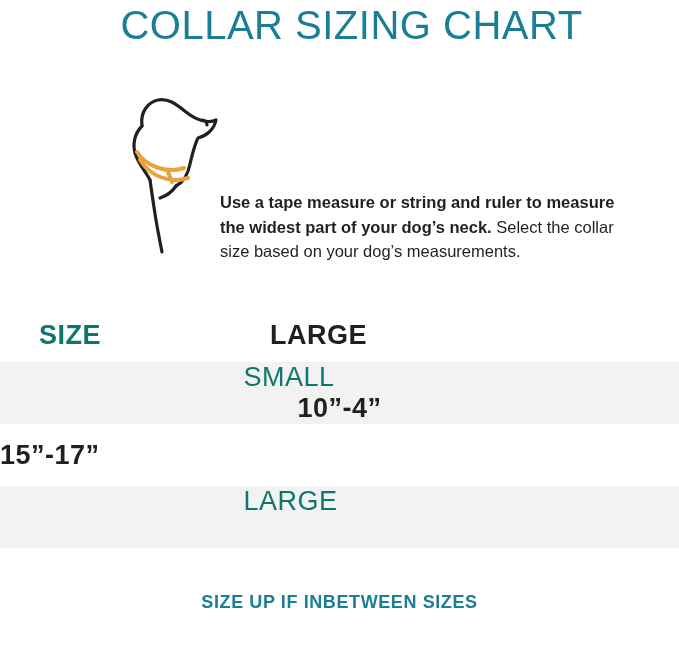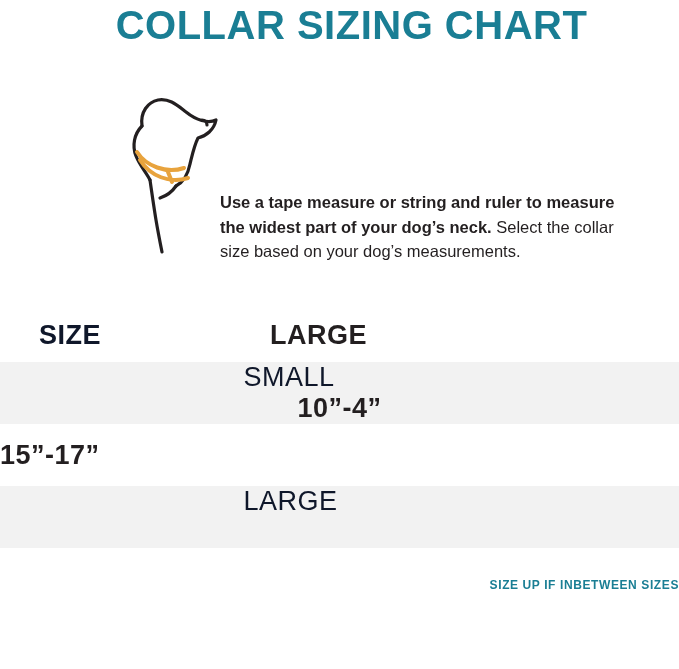--- a/index.html
+++ b/index.html
@@ -15,21 +15,21 @@
     overflow: hidden;
   }
   .page {
     position: relative;
     width: 679px;
     height: 669px;
   }
   .title {
     text-align: center;
     font-size: 40px;
-    font-weight: bold;
+    font-weight: normal;
     letter-spacing: 0.5px;
     color: #1a7e94;
     padding-top: 4px;
     line-height: 1.05;
     padding-left: 24px;
   }
   .intro-block {
     display: flex;
     align-items: flex-end;
     padding: 44px 30px 0 30px;
@@ -80,36 +80,36 @@
   .head .cell-size,
   .head .cell-neck {
     color: #d08b2c;
     font-weight: bold;
     font-size: 18px;
     letter-spacing: 1px;
   }
   .row .cell-size {
     font-size: 27px;
     letter-spacing: 0.5px;
-    color: #0f172a;
+    color: #0f766e;
     padding-left: 39px;
   }
   .row .cell-neck {
     font-size: 27px;
     font-weight: bold;
     letter-spacing: 0.5px;
     color: #231f20;
   }
   .footer {
-    text-align: right;
+    text-align: center;
     color: #1a7e94;
     font-weight: bold;
-    font-size: 12px;
+    font-size: 18px;
     letter-spacing: 0.6px;
-    margin-top: 30px;
+    margin-top: 44px;
   }
 </style>
 </head>
 <body>
 
 <div class="page">
 
   <div class="title">COLLAR SIZING CHART</div>
 
   <div class="intro-block">

